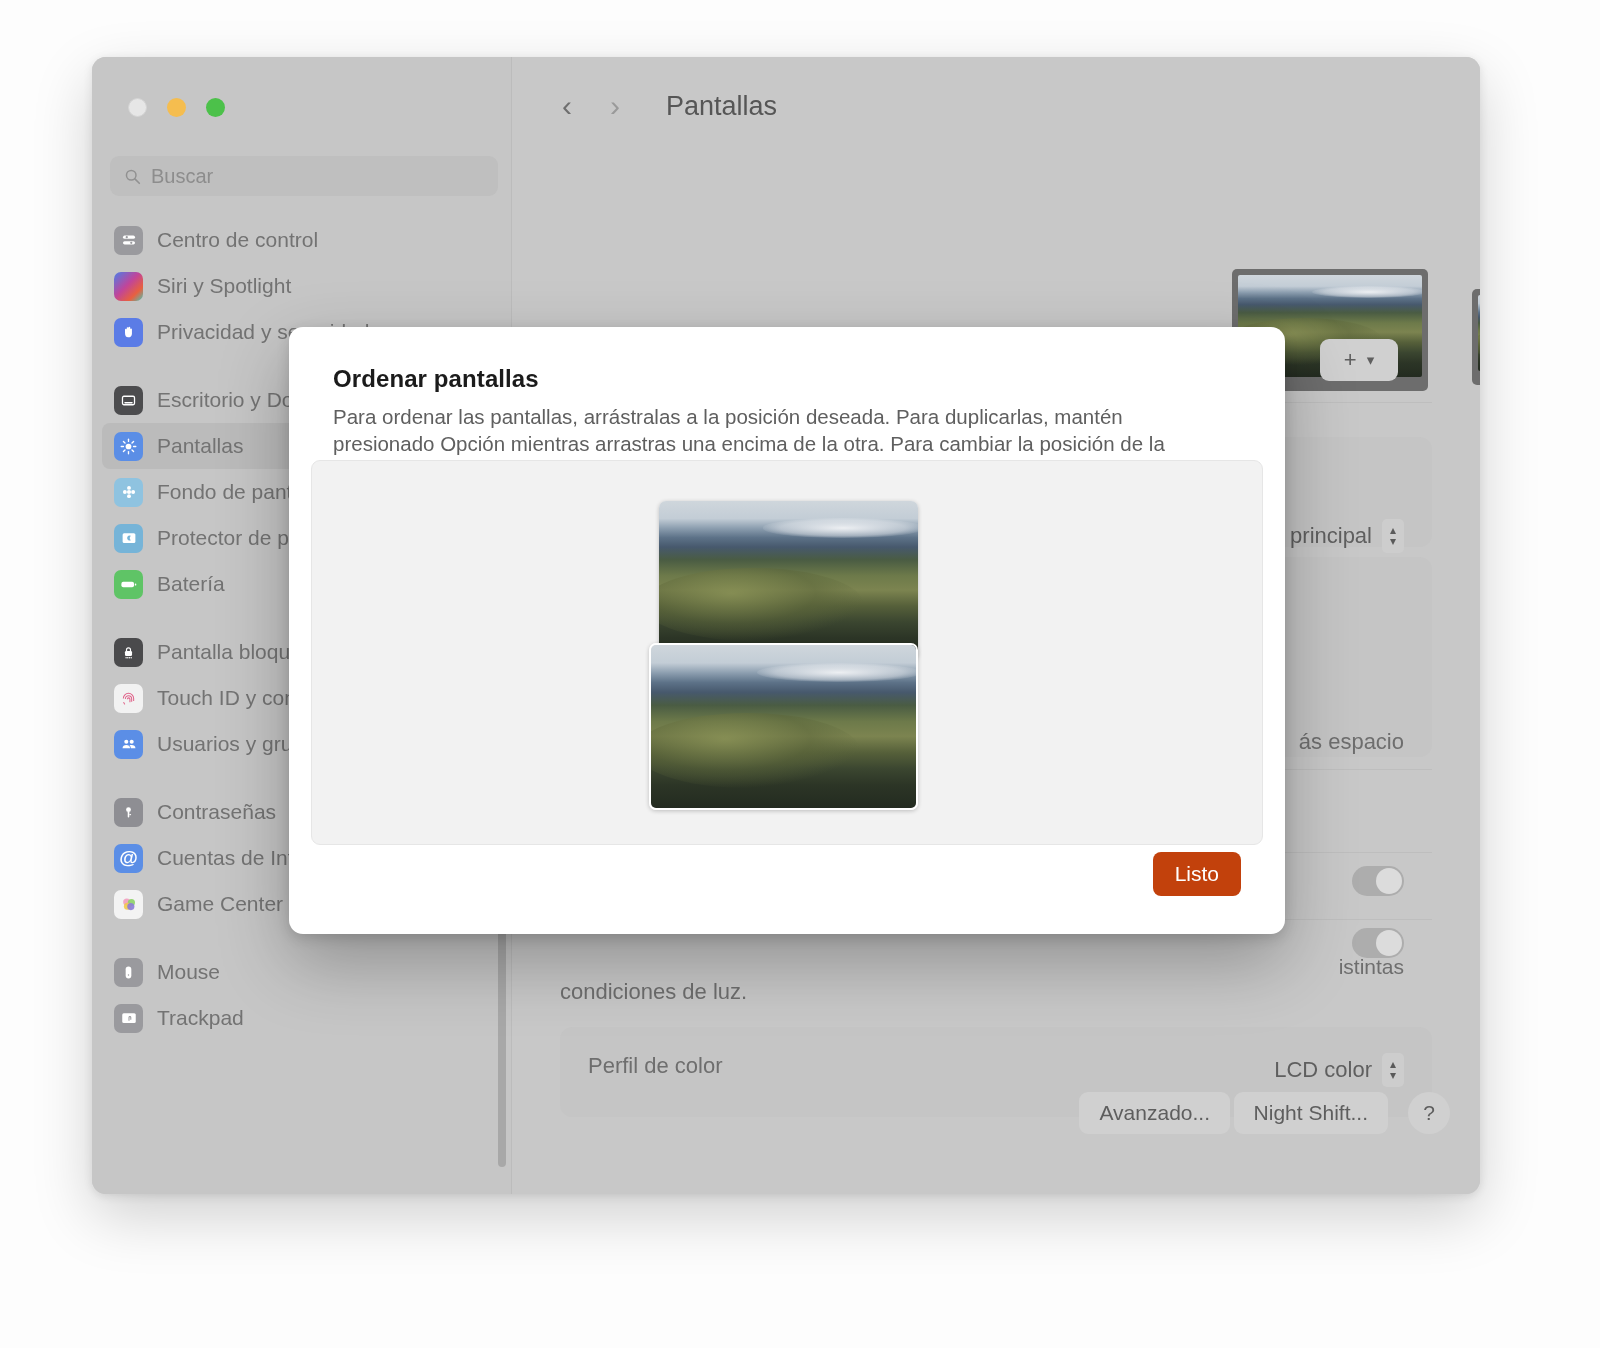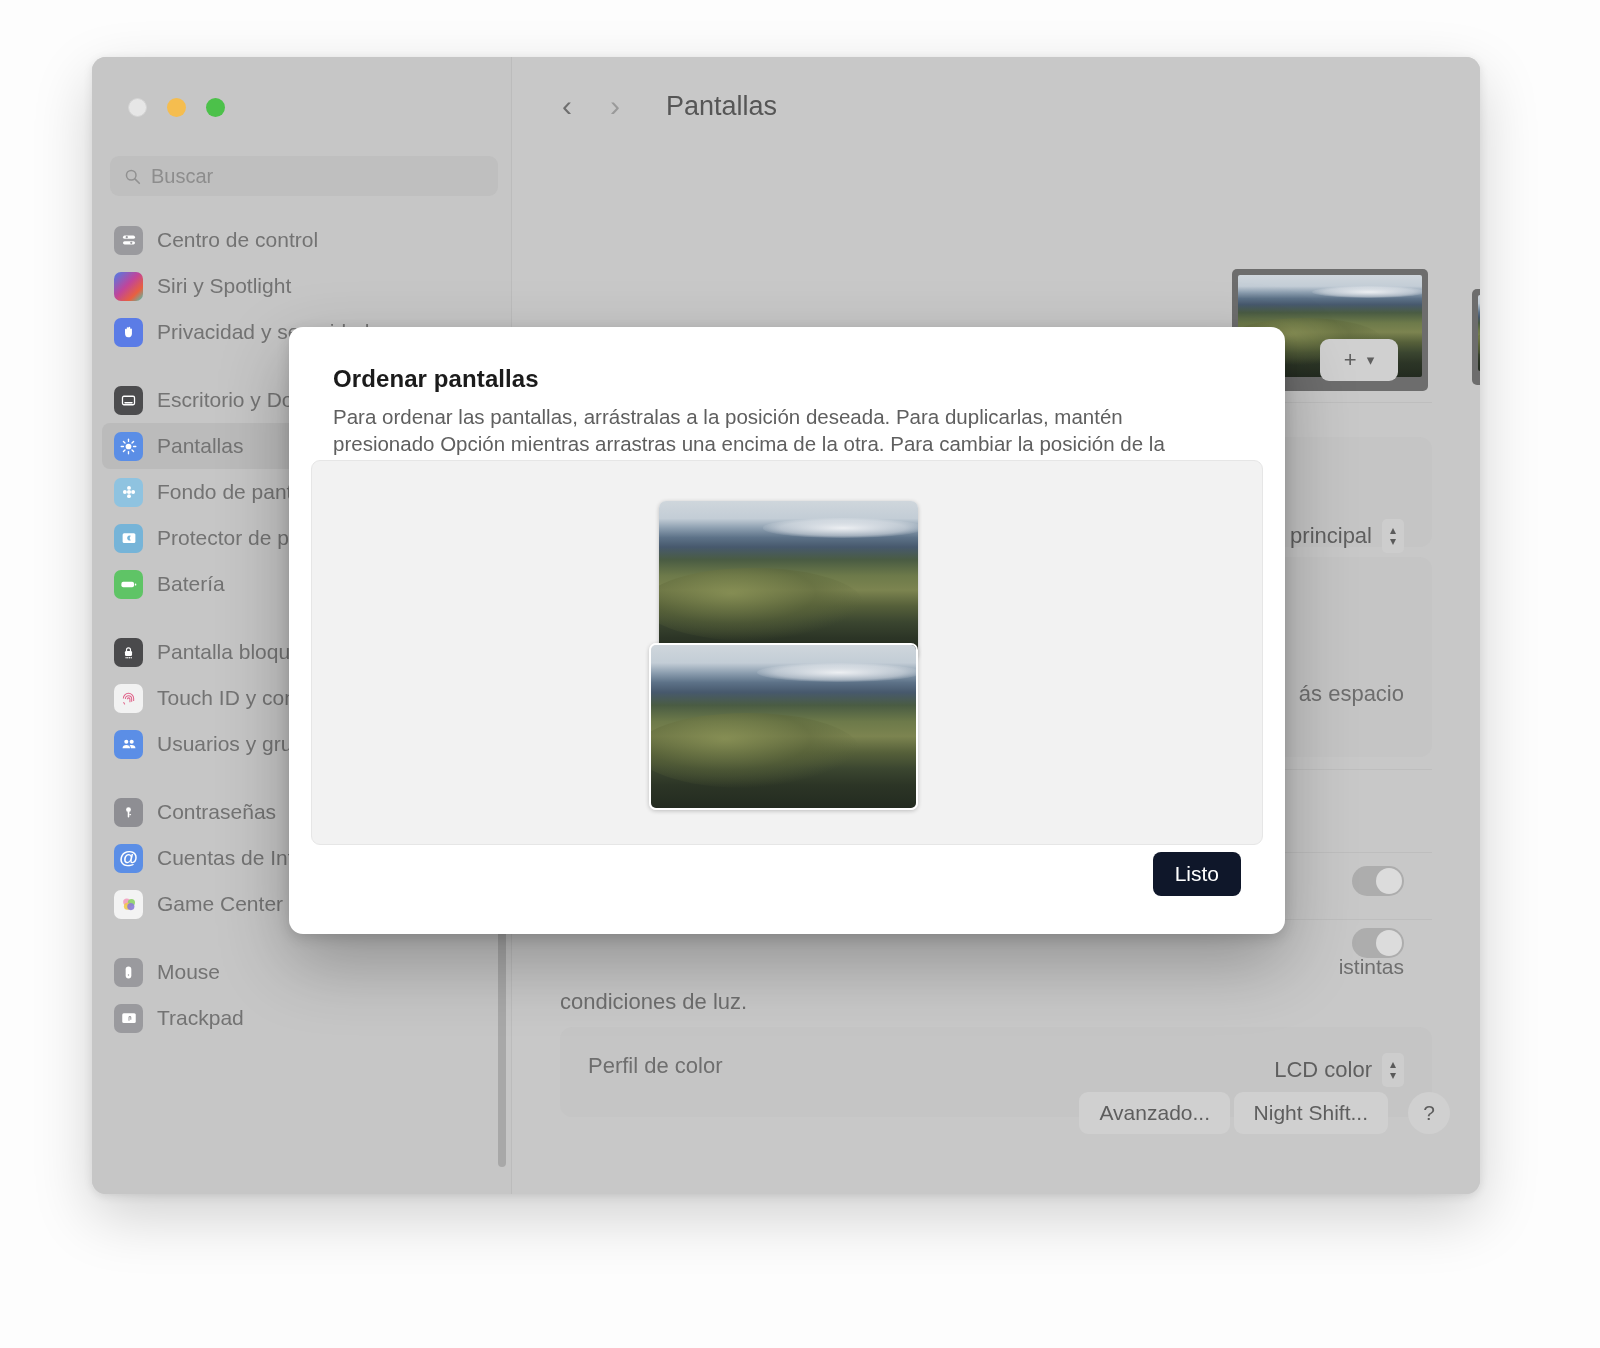--- a/index.html
+++ b/index.html
@@ -161,21 +161,21 @@
   }
   .dispthumb {
     position: absolute; border-radius: 7px; overflow: hidden;
     box-shadow: 0 1px 4px rgba(0,0,0,.22);
   }
   .dispthumb.one { left: 347px; top: 40px; width: 259px; height: 159px; }
   .dispthumb.two { left: 337px; top: 182px; width: 269px; height: 167px; border: 2px solid #ffffff; }
 
   .sheet .done {
     position: absolute; right: 44px; bottom: 38px;
-    background: #0f172a; color: #fff; font-size: 21px;
+    background: #c2410c; color: #fff; font-size: 21px;
     border: none; border-radius: 8px; padding: 10px 22px;
     font-family: "Liberation Sans", sans-serif;
     margin-top: 20px;
   }
 
   .svgi { display:block; }
 </style>
 </head>
 <body>
 
@@ -414,36 +414,36 @@
       <div class="popup" style="right:76px; top:462px;">
         <span>la principal</span>
         <span class="stepper">
             <span>▴</span>
             <span>▾</span>
           </span>
       </div>
 
       <div class="card" style="left:48px; top:500px; right:48px; height:200px;"></div>
 
-      <div class="row-text" style="right:76px; top:624px;">ás espacio</div>
+      <div class="row-text" style="right:76px; top:672px;">ás espacio</div>
 
       <div class="divider" style="top:712px"></div>
 
       <div class="divider" style="top:795px"></div>
       <div class="toggle" style="right:76px; top:809px;">
           <i></i>
         </div>
 
       <div class="divider" style="top:862px"></div>
       <div class="toggle" style="right:76px; top:871px;">
           <i></i>
         </div>
       <div class="row-text" style="right:76px; top:898px; font-size:21px;margin-left:44px;">istintas</div>
 
-      <div class="row-text" style="left:48px; top:922px;margin-top:10px;">condiciones de luz.</div>
+      <div class="row-text" style="left:48px; top:922px;">condiciones de luz.</div>
 
       <div class="card" style="left:48px; top:970px; right:48px; height:90px;"></div>
       <div class="row-text" style="left:76px; top:996px;">Perfil de color</div>
       <div class="popup" style="right:76px; top:996px;">
         <span>LCD color</span>
         <span class="stepper">
             <span>▴</span>
             <span>▾</span>
           </span>
       </div>

